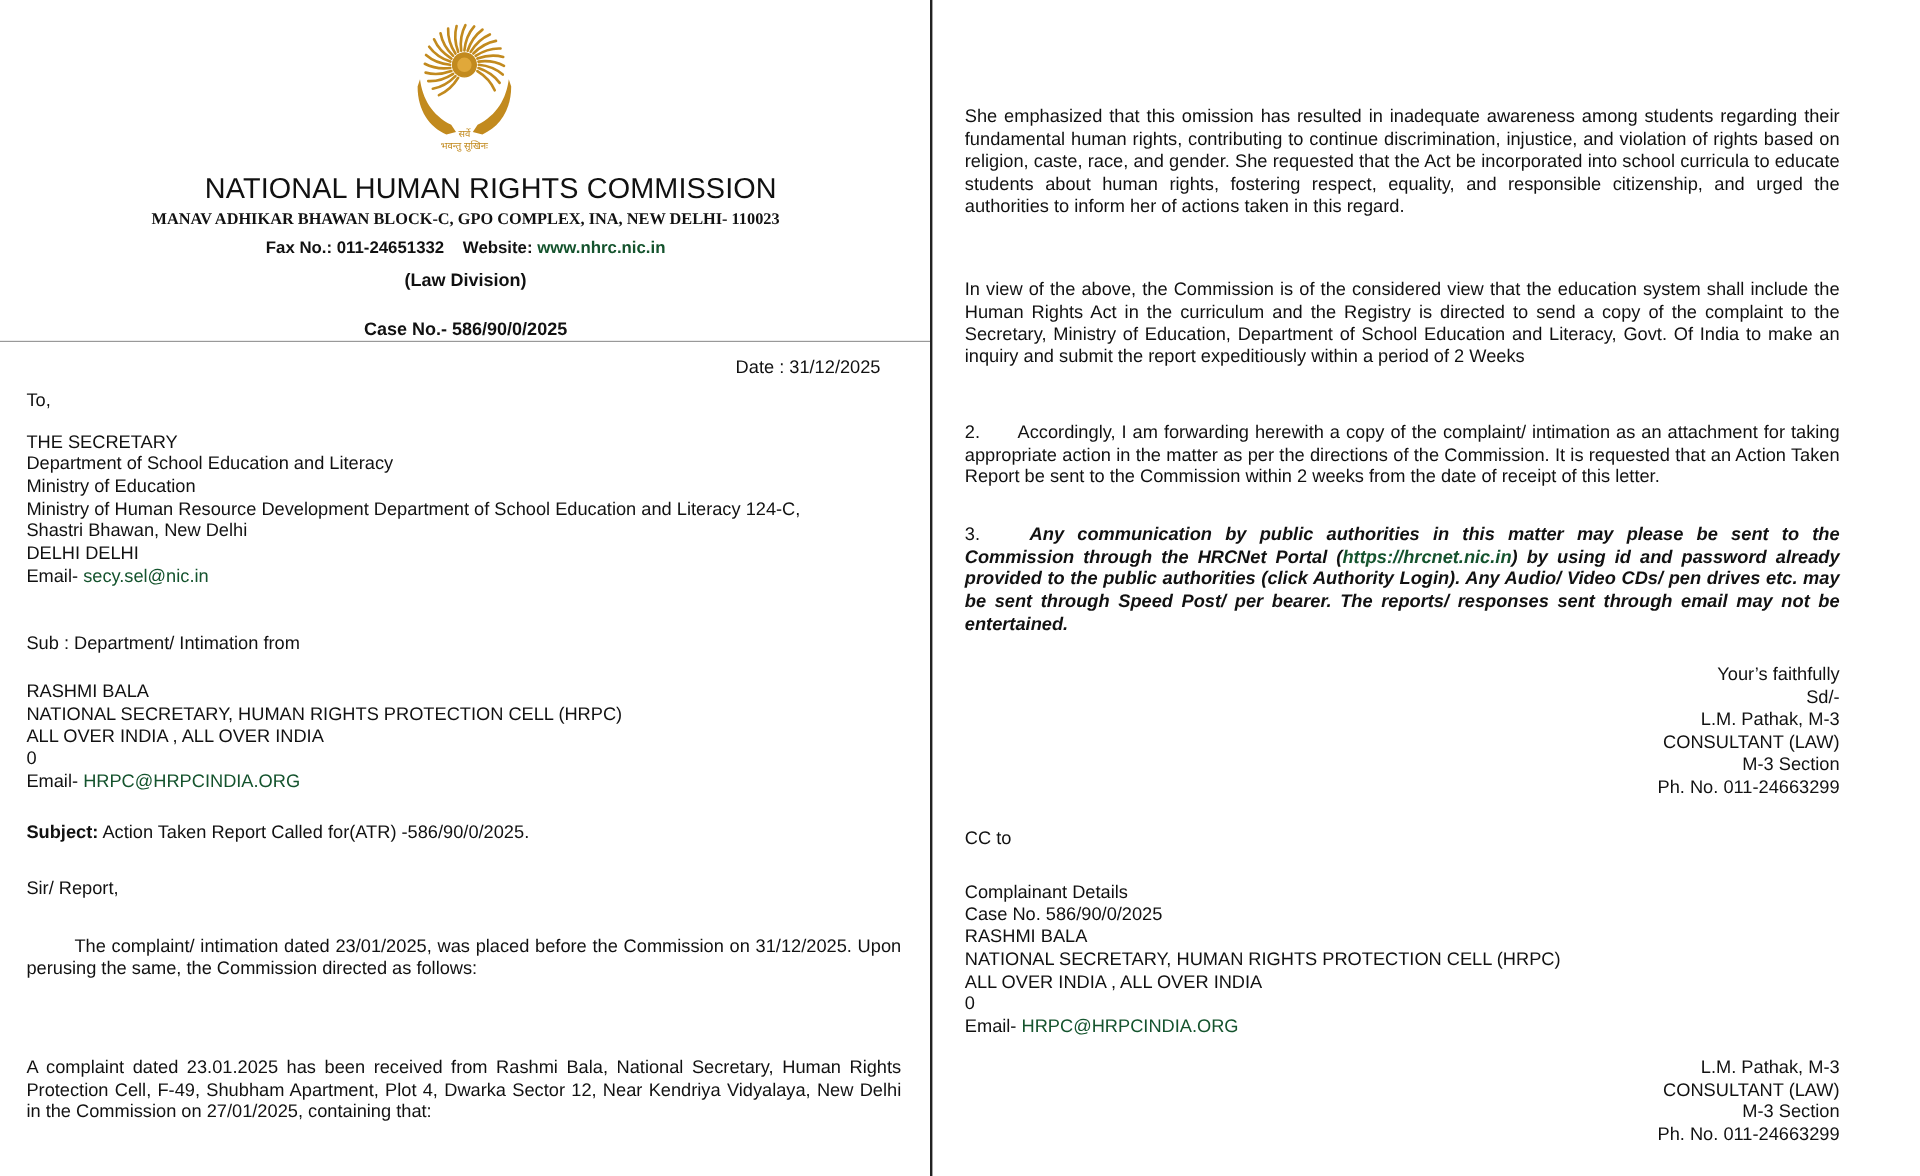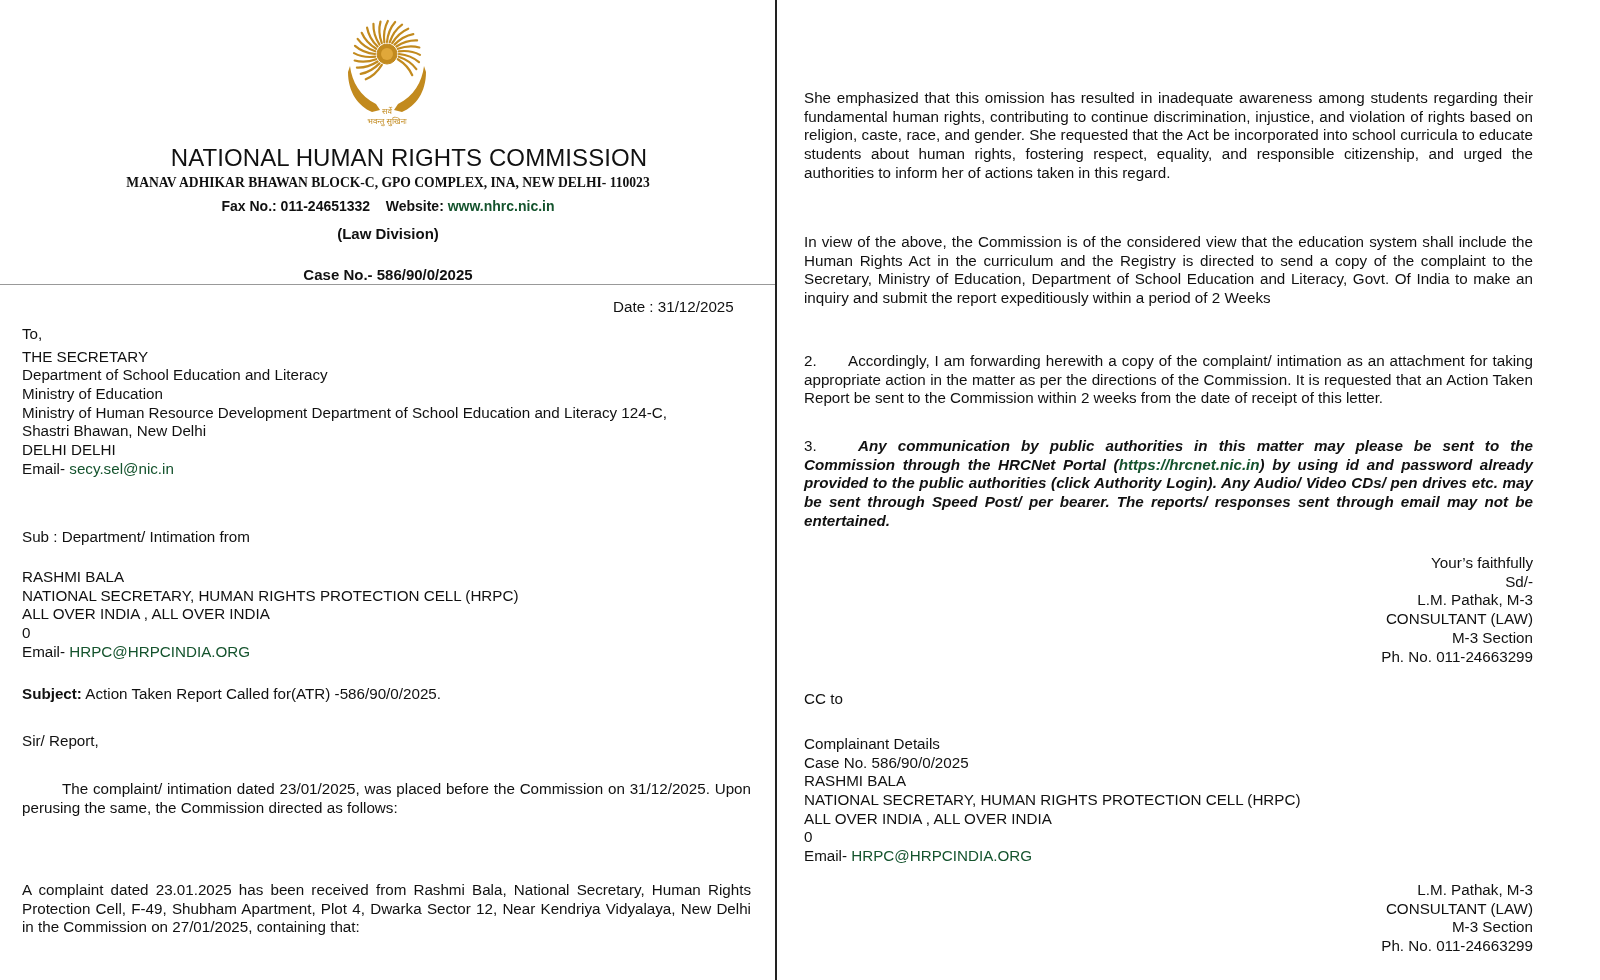--- a/index.html
+++ b/index.html
@@ -92,21 +92,21 @@
     <span>Fax No.: 011-24651332</span>&nbsp;&nbsp;&nbsp;
     <span>Website:</span>
     <span class="link">www.nhrc.nic.in</span>
   </div>
   <div class="center div-lbl">(Law Division)</div>
   <div class="center case">Case No.- 586/90/0/2025</div>
   <div class="hrule"></div>
 
   <div class="txt date">Date : 31/12/2025</div>
   <div class="txt to-block">
-    <div style="margin-bottom:4px">To,</div>
+    <div style="margin-bottom:16px">To,</div>
     <div>THE SECRETARY</div>
     <div>Department of School Education and Literacy</div>
     <div>Ministry of Education</div>
     <div>Ministry of Human Resource Development Department of School Education and Literacy 124-C,</div>
     <div>Shastri Bhawan, New Delhi</div>
     <div>DELHI DELHI</div>
     <div>
       <span>Email-</span>
       <span class="link">secy.sel@nic.in</span>
     </div>

